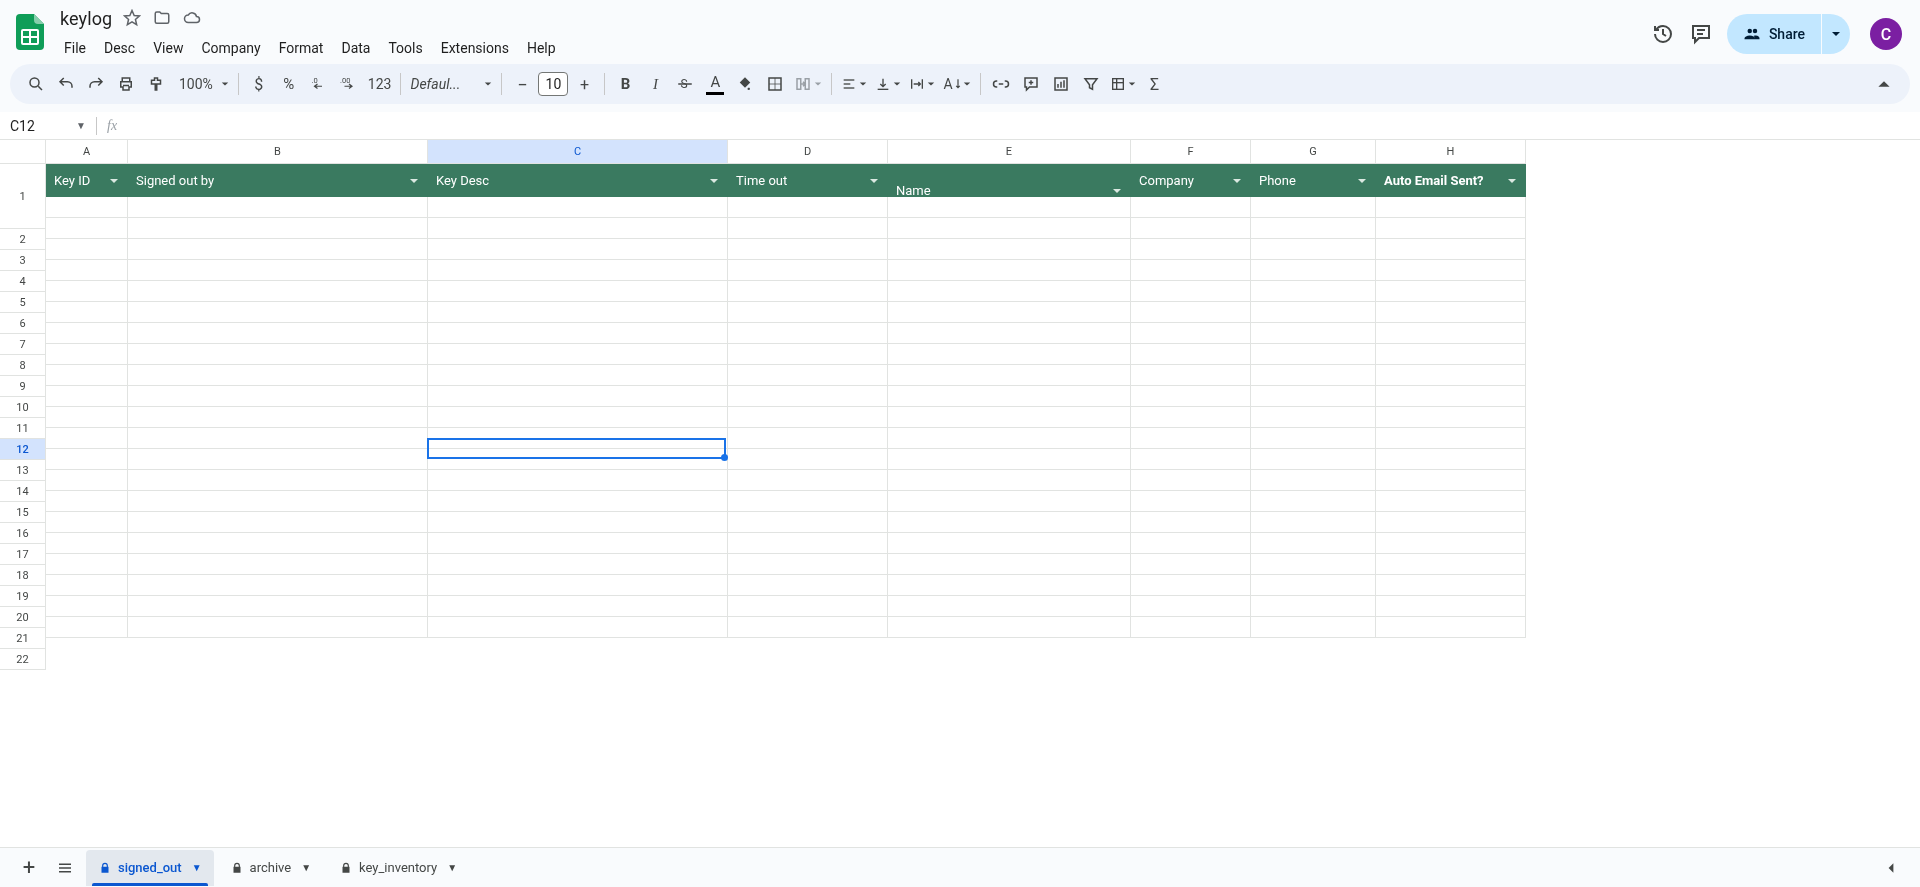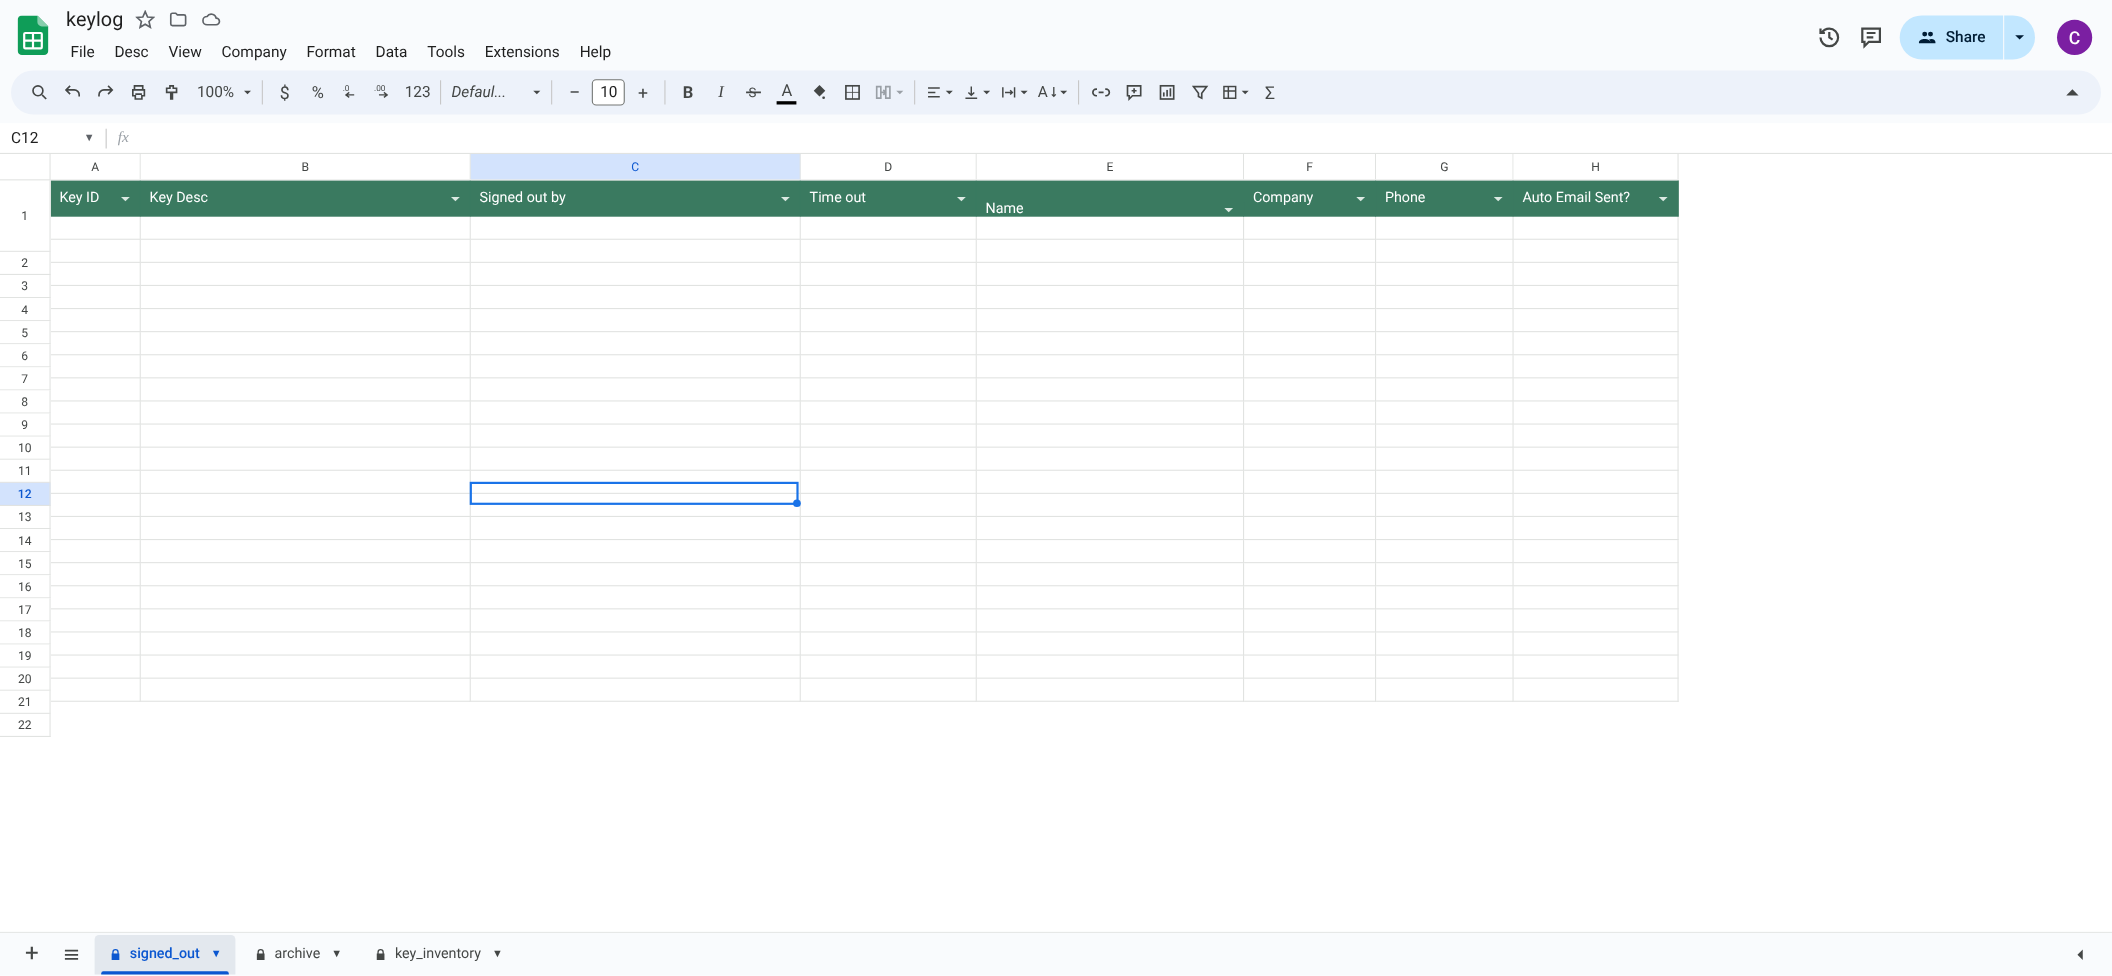--- a/index.html
+++ b/index.html
@@ -384,29 +384,29 @@
         <div class="header-row-green" style="width: 1480px;">
           <div class="gh-cell" style="width: 82px;">
             <span>Key ID</span>
             <span class="gh-arrow">
               <svg width="10" height="10" viewBox="0 0 10 10">
                 <path fill="#dbe9e2" d="M1 3l4 4 4-4z"></path>
               </svg>
             </span>
           </div>
           <div class="gh-cell" style="width: 300px;">
-            <span>Key Desc</span>
+            <span>Signed out by</span>
             <span class="gh-arrow">
               <svg width="10" height="10" viewBox="0 0 10 10">
                 <path fill="#dbe9e2" d="M1 3l4 4 4-4z"></path>
               </svg>
             </span>
           </div>
           <div class="gh-cell" style="width: 300px;">
-            <span>Signed out by</span>
+            <span>Key Desc</span>
             <span class="gh-arrow">
               <svg width="10" height="10" viewBox="0 0 10 10">
                 <path fill="#dbe9e2" d="M1 3l4 4 4-4z"></path>
               </svg>
             </span>
           </div>
           <div class="gh-cell" style="width: 160px;">
             <span>Time out</span>
             <span class="gh-arrow">
               <svg width="10" height="10" viewBox="0 0 10 10">
@@ -431,21 +431,21 @@
             </span>
           </div>
           <div class="gh-cell" style="width: 125px;">
             <span>Phone</span>
             <span class="gh-arrow">
               <svg width="10" height="10" viewBox="0 0 10 10">
                 <path fill="#dbe9e2" d="M1 3l4 4 4-4z"></path>
               </svg>
             </span>
           </div>
-          <div class="gh-cell" style="width: 150px;">
+          <div class="gh-cell" style="width: 150px; font-weight: bold;">
             <span>Auto Email Sent?</span>
             <span class="gh-arrow">
               <svg width="10" height="10" viewBox="0 0 10 10">
                 <path fill="#dbe9e2" d="M1 3l4 4 4-4z"></path>
               </svg>
             </span>
           </div>
         </div>
         <div class="data-row" style="width: 1480px;">
           <div class="cell" style="width: 82px;"></div>

